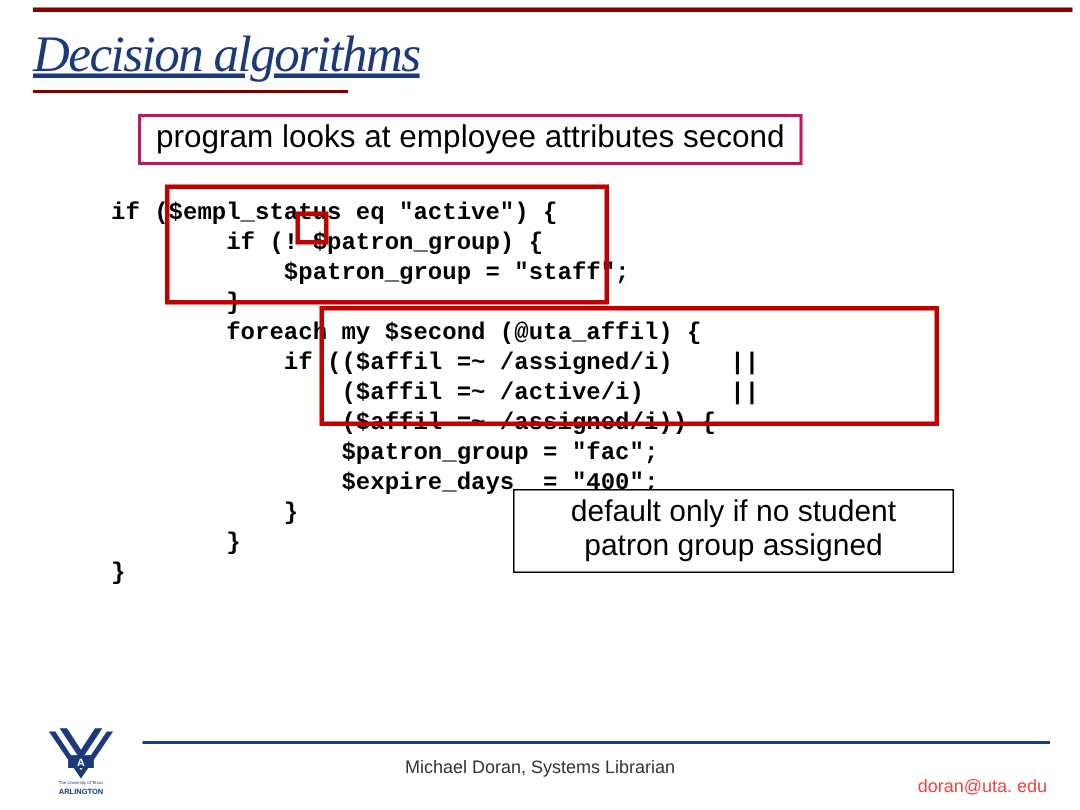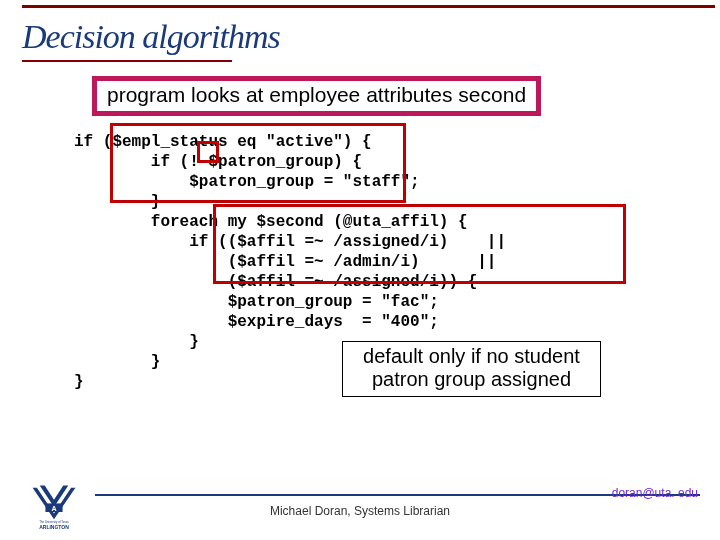--- a/index.html
+++ b/index.html
@@ -21,35 +21,36 @@
   }
   .title {
     position: absolute;
     top: 18px;
     left: 22px;
     font-family: Georgia, "Times New Roman", serif;
     font-style: italic;
     font-size: 34px;
     color: #1a3a7a;
     letter-spacing: -1px;
+    text-decoration: underline;
   }
   .title-underline {
     position: absolute;
     top: 60px;
     left: 22px;
     width: 210px;
     height: 2px;
     background: #800000;
   }
   .subtitle-box {
     position: absolute;
     top: 76px;
     left: 92px;
     padding: 2px 10px 4px 10px;
-    border: 5px solid #be185d;
+    border: 2px solid #be185d;
     font-size: 21px;
     color: #000;
     background: #fff;
   }
   .code-block {
     position: absolute;
     top: 132px;
     left: 74px;
     font-family: "Courier New", monospace;
     font-size: 16px;
@@ -61,23 +62,23 @@
   .highlight-box {
     position: absolute;
     border: 3px solid #c00000;
     background: transparent;
   }
   .hb1 { top: 141px; left: 197px; width: 22px; height: 22px; }
   .hb2 { top: 123px; left: 110px; width: 296px; height: 80px; }
   .hb3 { top: 204px; left: 213px; width: 413px; height: 80px; }
   .annotation-box {
     position: absolute;
-    top: 341px;
+    top: 326px;
     left: 342px;
-    width: 259px;
+    width: 294px;
     padding: 3px 8px 5px 8px;
     border: 1px solid #000;
     background: #fff;
     font-size: 20px;
     color: #000;
     text-align: center;
     line-height: 1.15;
   }
   .footer-line {
     position: absolute;
@@ -91,24 +92,24 @@
     position: absolute;
     bottom: 22px;
     left: 0;
     width: 100%;
     text-align: center;
     font-size: 12px;
     color: #333;
   }
   .footer-email {
     position: absolute;
-    bottom: 40px;
+    bottom: 9px;
     right: 22px;
     font-size: 12px;
-    color: #6d28d9;
+    color: #ef4444;
   }
   .logo {
     position: absolute;
     bottom: 8px;
     left: 18px;
     width: 72px;
     height: 50px;
   }
   .logo svg { width: 100%; height: 100%; }
 </style>
@@ -121,21 +122,21 @@
 <div class="title-underline"></div>
 
 <div class="subtitle-box">program looks at employee attributes second</div>
 
 <div class="code-block"><span>if ($empl_status eq "active") {</span>
 <span>        if (! $patron_group) {</span>
 <span>            $patron_group = "staff";</span>
 <span>        }</span>
 <span>        foreach my $second (@uta_affil) {</span>
 <span>            if (($affil =~ /assigned/i)    ||</span>
-<span>                ($affil =~ /admin/i)      ||</span>
+<span>                ($affil =~ /active/i)      ||</span>
 <span>                ($affil =~ /assigned/i)) {</span>
 <span>                $patron_group = "fac";</span>
 <span>                $expire_days  = "400";</span>
 <span>            }</span>
 <span>        }</span>
 <span>}</span></div>
 
 <div class="highlight-box hb2"></div>
 <div class="highlight-box hb1"></div>
 <div class="highlight-box hb3"></div>

